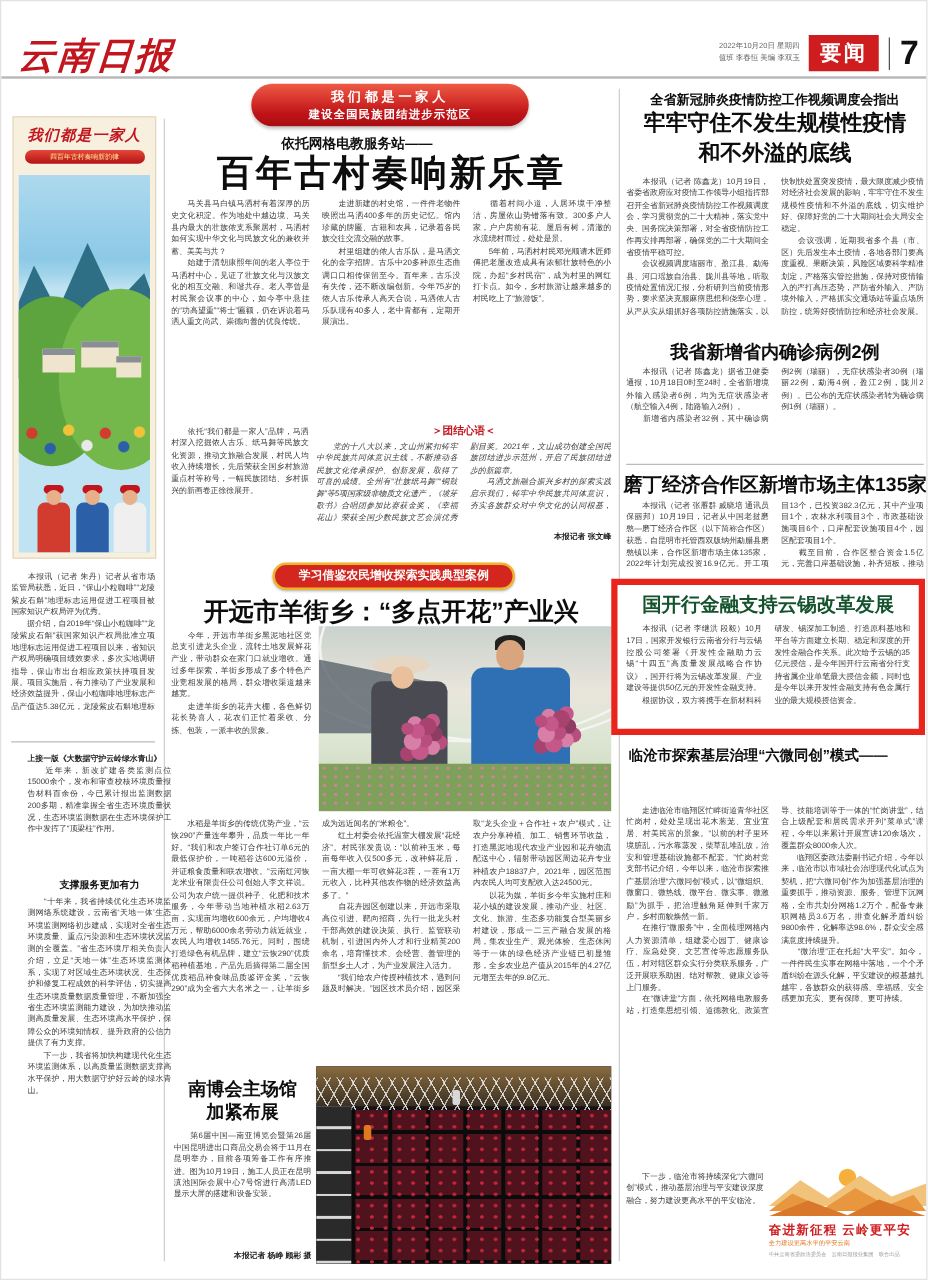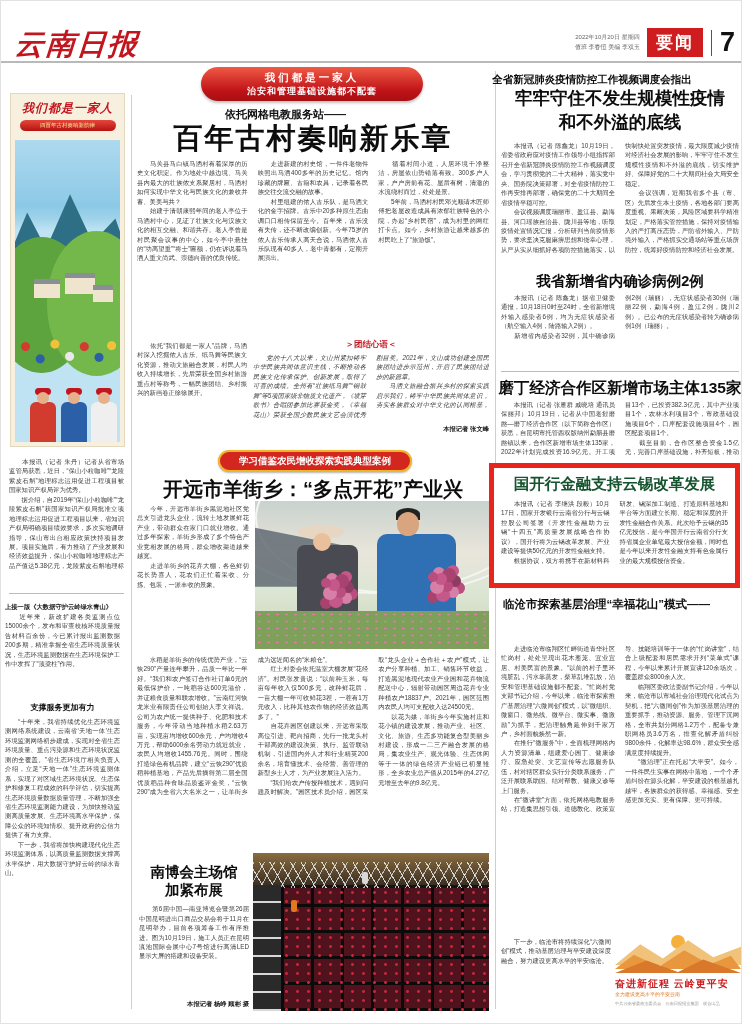--- a/index.html
+++ b/index.html
@@ -43,21 +43,21 @@
           radial-gradient(circle at 52% 60%,#e9e9e9 4px,transparent 5px),
           radial-gradient(circle at 66% 40%,#d23c2e 4px,transparent 5px),
           radial-gradient(circle at 80% 62%,#2b5fa8 4px,transparent 5px),
           radial-gradient(circle at 92% 38%,#f0c23a 4px,transparent 5px);}
   .fig{position:absolute;bottom:0;width:26px;height:40px;border-radius:6px 6px 0 0;}
   .fig .head{position:absolute;top:-10px;left:7px;width:12px;height:12px;border-radius:50%;background:#e6b08a;}
   .fig .wrap{position:absolute;top:-14px;left:5px;width:16px;height:7px;border-radius:4px;background:#c2161f;}
   .baoshan{left:8px;top:452px;width:115px;}
   .small-title{font-size:11.5px;font-weight:bold;color:#111;line-height:1.3;white-space:pre-line;}
   .lrule{left:8px;top:592px;width:115px;height:1px;background:#bbb;}
-  .continuation{left:4px;top:602px;width:115px;}
+  .continuation{left:21px;top:602px;width:115px;}
   .cont-lead{font-size:6.3px;font-weight:bold;color:#222;}
   .subhead{font-size:8px;font-weight:bold;text-align:center;margin:4px 0;color:#111;}
   
   .ribbon{left:200px;top:66px;width:222px;height:34px;border-radius:17px;
           background:linear-gradient(180deg,#ef5a45 0%,#c01318 70%,#a80e12 100%);
           color:#fff;text-align:center;box-shadow:0 2px 3px rgba(0,0,0,.25);}
   .ribbon .l1{font-size:10.5px;font-weight:bold;letter-spacing:3px;padding-top:4px;}
   .ribbon .l2{font-size:9px;font-weight:bold;letter-spacing:1px;}
   .village-kicker{left:224px;top:106px;font-size:11px;font-weight:bold;color:#111;}
   .village-title{left:136px;top:118px;width:352px;text-align:center;font-size:29px;
@@ -103,21 +103,21 @@
           background-image:
             radial-gradient(#c2273a 1.3px,transparent 1.9px),
             repeating-linear-gradient(90deg,#0b0b0b 0 3px,transparent 3px 30px),
             repeating-linear-gradient(0deg,#0b0b0b 0 3px,transparent 3px 26px);
           background-size:11px 9px,auto,auto;}
   .scaffold{position:absolute;left:0;top:20%;bottom:0;width:12%;
             background:repeating-linear-gradient(0deg,#d8d8d8 0 2px,#2a2a2a 2px 18px),
                        linear-gradient(90deg,#3c3c3c,#1c1c1c);}
   .worker{position:absolute;width:6px;height:12px;background:#e07820;border-radius:2px;}
   
-  .covid-kicker{left:472px;top:72px;width:238px;text-align:center;font-size:10.5px;font-weight:bold;color:#0d0d0d;}
+  .covid-kicker{left:500px;top:72px;width:238px;text-align:center;font-size:10.5px;font-weight:bold;color:#0d0d0d;}
   .covid-title{left:500px;top:86px;width:238px;text-align:center;font-size:17.5px;line-height:1.35;
                font-weight:bold;color:#0d0d0d;white-space:pre-line;}
   .covid-body{left:500px;top:140px;width:238px;height:124px;column-count:2;column-gap:10px;}
   .cases-title{left:500px;top:271px;width:238px;text-align:center;font-size:14.5px;font-weight:bold;color:#0d0d0d;}
   .cases-body{left:500px;top:292px;width:238px;height:72px;column-count:2;column-gap:10px;}
   .rrule{left:500px;top:370px;width:238px;height:1px;background:#bbb;}
   .moding-title{left:497px;top:377px;width:244px;text-align:center;font-size:15.5px;font-weight:bold;color:#0d0d0d;}
   .moding-body{left:500px;top:399px;width:238px;height:60px;column-count:2;column-gap:10px;}
   .highlight-box{left:488px;top:462px;width:251px;height:125px;border:5px solid #e8241c;
                  box-sizing:border-box;background:#fff;padding:4px 7px;}
@@ -193,21 +193,21 @@
   <div class="abs continuation">
     <div class="cont-lead">上接一版《大数据守护云岭绿水青山》</div>
     <div class="body-txt jt" style="height:86px;">　　近年来，新改扩建各类监测点位15000余个，发布和审查校核环境质量报告材料百余份，今已累计报出监测数据200多期，精准掌握全省生态环境质量状况，生态环境监测数据在生态环境保护工作中发挥了“顶梁柱”作用。</div>
     <div class="subhead">支撑服务更加有力</div>
     <div class="body-txt jt" style="height:286px;">　　“十年来，我省持续优化生态环境监测网络系统建设，云南省‘天地一体’生态环境监测网络初步建成，实现对全省生态环境质量、重点污染源和生态环境状况监测的全覆盖。”省生态环境厅相关负责人介绍，立足“天地一体”生态环境监测体系，实现了对区域生态环境状况、生态保护和修复工程成效的科学评估，切实提高生态环境质量数据质量管理，不断加强全省生态环境监测能力建设，为加快推动监测高质量发展、生态环境高水平保护，保障公众的环境知情权、提升政府的公信力提供了有力支撑。
 　　下一步，我省将加快构建现代化生态环境监测体系，以高质量监测数据支撑高水平保护，用大数据守护好云岭的绿水青山。</div>
   </div>
 
   <div class="abs ribbon">
     <div class="l1">我们都是一家人</div>
-    <div class="l2">治安和管理基础设施都不配套</div>
+    <div class="l2">建设全国民族团结进步示范区</div>
   </div>
 
   <div class="abs village-kicker">依托网格电教服务站——</div>
   <div class="abs village-title">百年古村奏响新乐章</div>
   <div class="abs village-body body-txt jt">　　马关县马白镇马洒村有着深厚的历史文化积淀。作为地处中越边境、马关县内最大的壮族侬支系聚居村，马洒村如何实现中华文化与民族文化的兼收并蓄、美美与共？
 　　始建于清朝康熙年间的老人亭位于马洒村中心，见证了壮族文化与汉族文化的相互交融、和谐共存。老人亭曾是村民聚会议事的中心，如今亭中悬挂的“功高望重”“将士”匾额，仍在诉说着马洒人重文尚武、崇德向善的优良传统。
 　　走进新建的村史馆，一件件老物件映照出马洒400多年的历史记忆。馆内珍藏的牌匾、古籍和农具，记录着各民族交往交流交融的故事。
 　　村里组建的侬人古乐队，是马洒文化的金字招牌。古乐中20多种原生态曲调口口相传保留至今。百年来，古乐没有失传，还不断改编创新。今年75岁的侬人古乐传承人高天合说，马洒侬人古乐队现有40多人，老中青都有，定期开展演出。
 　　循着村间小道，人居环境干净整洁，房屋依山势错落有致。300多户人家，户户房前有花、屋后有树，清澈的水流绕村而过，处处是景。
 　　5年前，马洒村村民邓光顺请木匠师傅把老屋改造成具有浓郁壮族特色的小院，办起“乡村民宿”，成为村里的网红打卡点。如今，乡村旅游让越来越多的村民吃上了“旅游饭”。</div>
@@ -275,21 +275,21 @@
   <div class="abs moding-title">磨丁经济合作区新增市场主体135家</div>
   <div class="abs moding-body body-txt jt">　　本报讯（记者 张雁群 戚晓培 通讯员 保丽邦）10月19日，记者从中国老挝磨憨—磨丁经济合作区（以下简称合作区）获悉，自昆明市托管西双版纳州勐腊县磨憨镇以来，合作区新增市场主体135家，2022年计划完成投资16.9亿元。开工项目13个，已投资382.3亿元，其中产业项目1个，农林水利项目3个，市政基础设施项目6个，口岸配套设施项目4个，园区配套项目1个。
 　　截至目前，合作区整合资金1.5亿元，完善口岸基础设施，补齐短板，推动基础设施互联互通，口岸通关效率持续提升，沿线开发建设取得新成效。</div>
 
   <div class="abs highlight-box">
     <div class="yunxi-title">国开行金融支持云锡改革发展</div>
     <div class="yunxi-body body-txt jt">　　本报讯（记者 李继洪 段毅）10月17日，国家开发银行云南省分行与云锡控股公司签署《开发性金融助力云锡“十四五”高质量发展战略合作协议》，国开行将为云锡改革发展、产业建设等提供50亿元的开发性金融支持。
 　　根据协议，双方将携手在新材料科研发、锡深加工制造、打造原料基地和平台等方面建立长期、稳定和深度的开发性金融合作关系。此次给予云锡的35亿元授信，是今年国开行云南省分行支持省属企业单笔最大授信金额，同时也是今年以来开发性金融支持有色金属行业的最大规模授信资金。</div>
   </div>
 
-  <div class="abs lincang-kicker">临沧市探索基层治理“幸福花山”模式——</div>
+  <div class="abs lincang-kicker">临沧市探索基层治理“六微同创”模式——</div>
   <div class="abs lincang-body body-txt jt">　　走进临沧市临翔区忙畔街道青华社区忙岗村，处处呈现出花木葱茏、宜业宜居、村美民富的景象。“以前的村子里环境脏乱，污水靠蒸发，柴草乱堆乱放，治安和管理基础设施都不配套。”忙岗村党支部书记介绍，今年以来，临沧市探索推广基层治理“六微同创”模式，以“微组织、微窗口、微热线、微平台、微实事、微激励”为抓手，把治理触角延伸到千家万户，乡村面貌焕然一新。
 　　在推行“微服务”中，全面梳理网格内人力资源清单，组建爱心园丁、健康诊疗、应急处突、文艺宣传等志愿服务队伍，村对辖区群众实行分类联系服务，广泛开展联系助困、结对帮教、健康义诊等上门服务。
 　　在“微讲堂”方面，依托网格电教服务站，打造集思想引领、道德教化、政策宣导、技能培训等于一体的“忙岗讲堂”，结合上级配套和居民需求开列“菜单式”课程，今年以来累计开展宣讲120余场次，覆盖群众8000余人次。
 　　临翔区委政法委副书记介绍，今年以来，临沧市以市域社会治理现代化试点为契机，把“六微同创”作为加强基层治理的重要抓手，推动资源、服务、管理下沉网格，全市共划分网格1.2万个，配备专兼职网格员3.6万名，排查化解矛盾纠纷9800余件，化解率达98.6%，群众安全感满意度持续提升。
 　　“微治理”正在托起“大平安”。如今，一件件民生实事在网格中落地，一个个矛盾纠纷在源头化解，平安建设的根基越扎越牢，各族群众的获得感、幸福感、安全感更加充实、更有保障、更可持续。</div>
   <div class="abs lincang-body2 body-txt jt">　　下一步，临沧市将持续深化“六微同创”模式，推动基层治理与平安建设深度融合，努力建设更高水平的平安临沧。</div>
 
   <div class="abs promo">
     <div class="sun"></div>
     <div class="mtn m1"></div>

